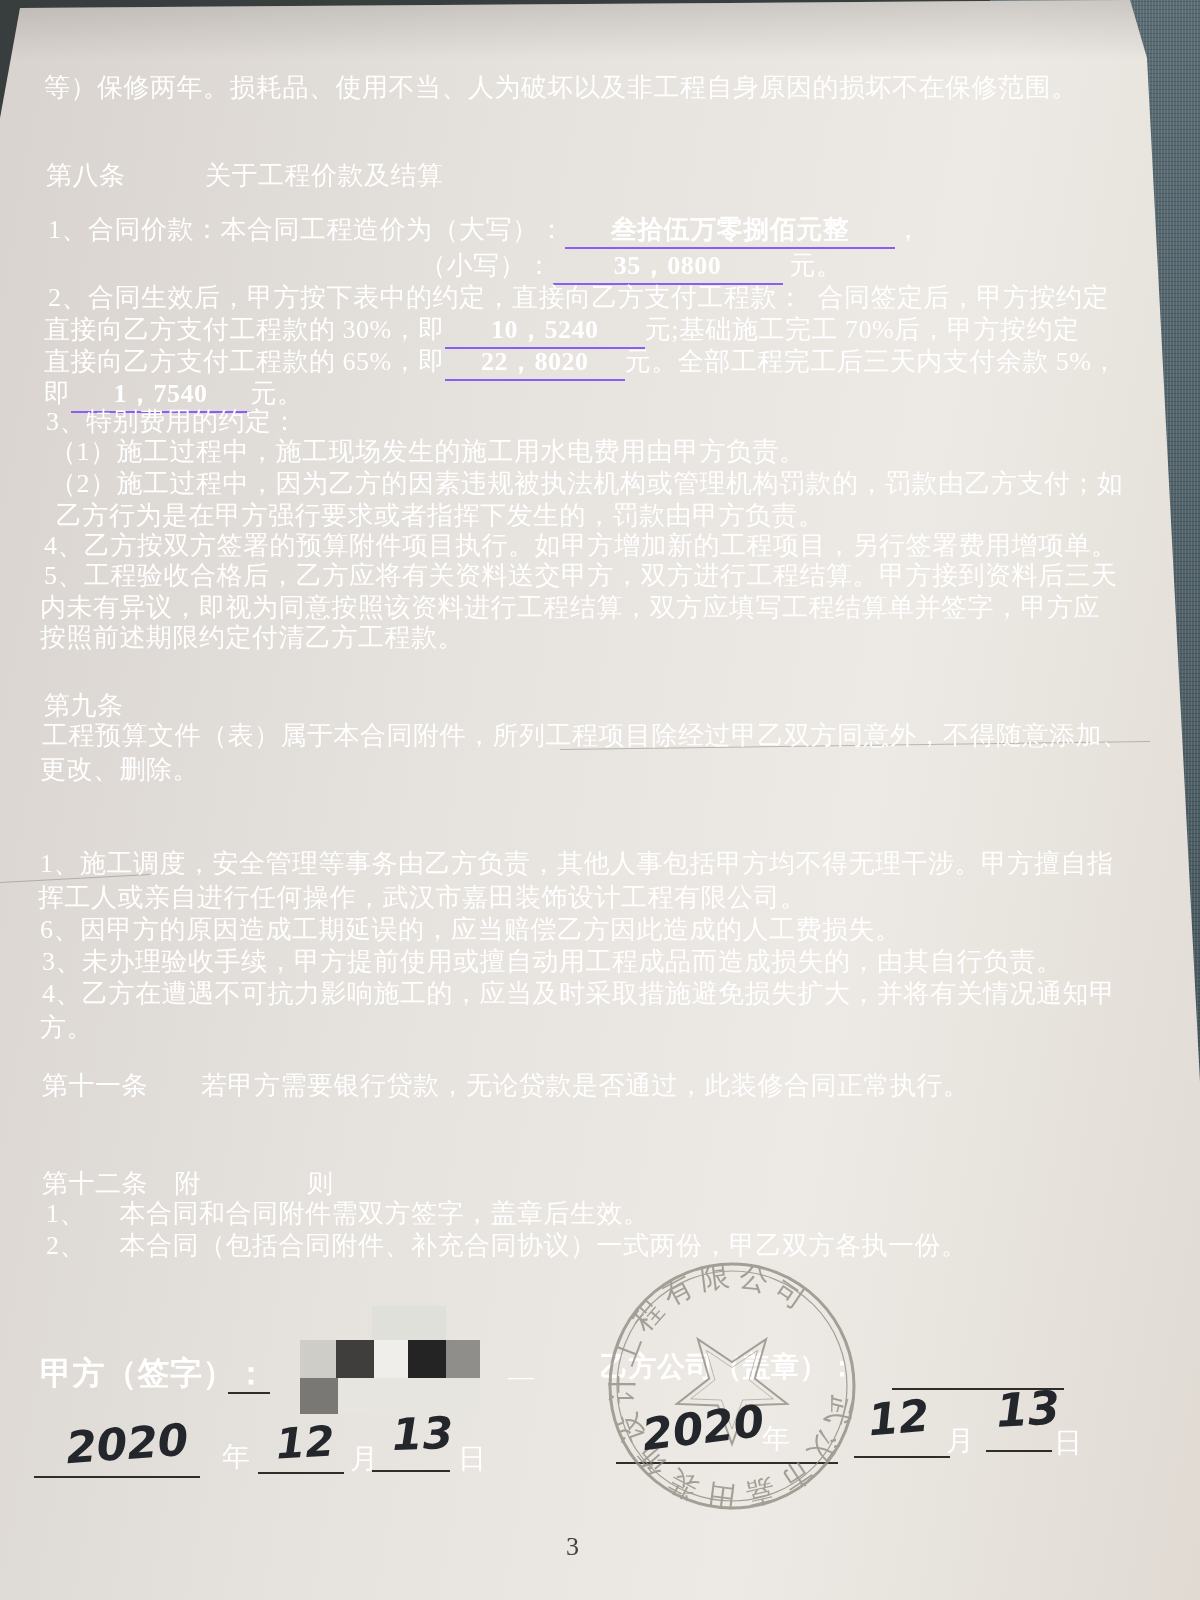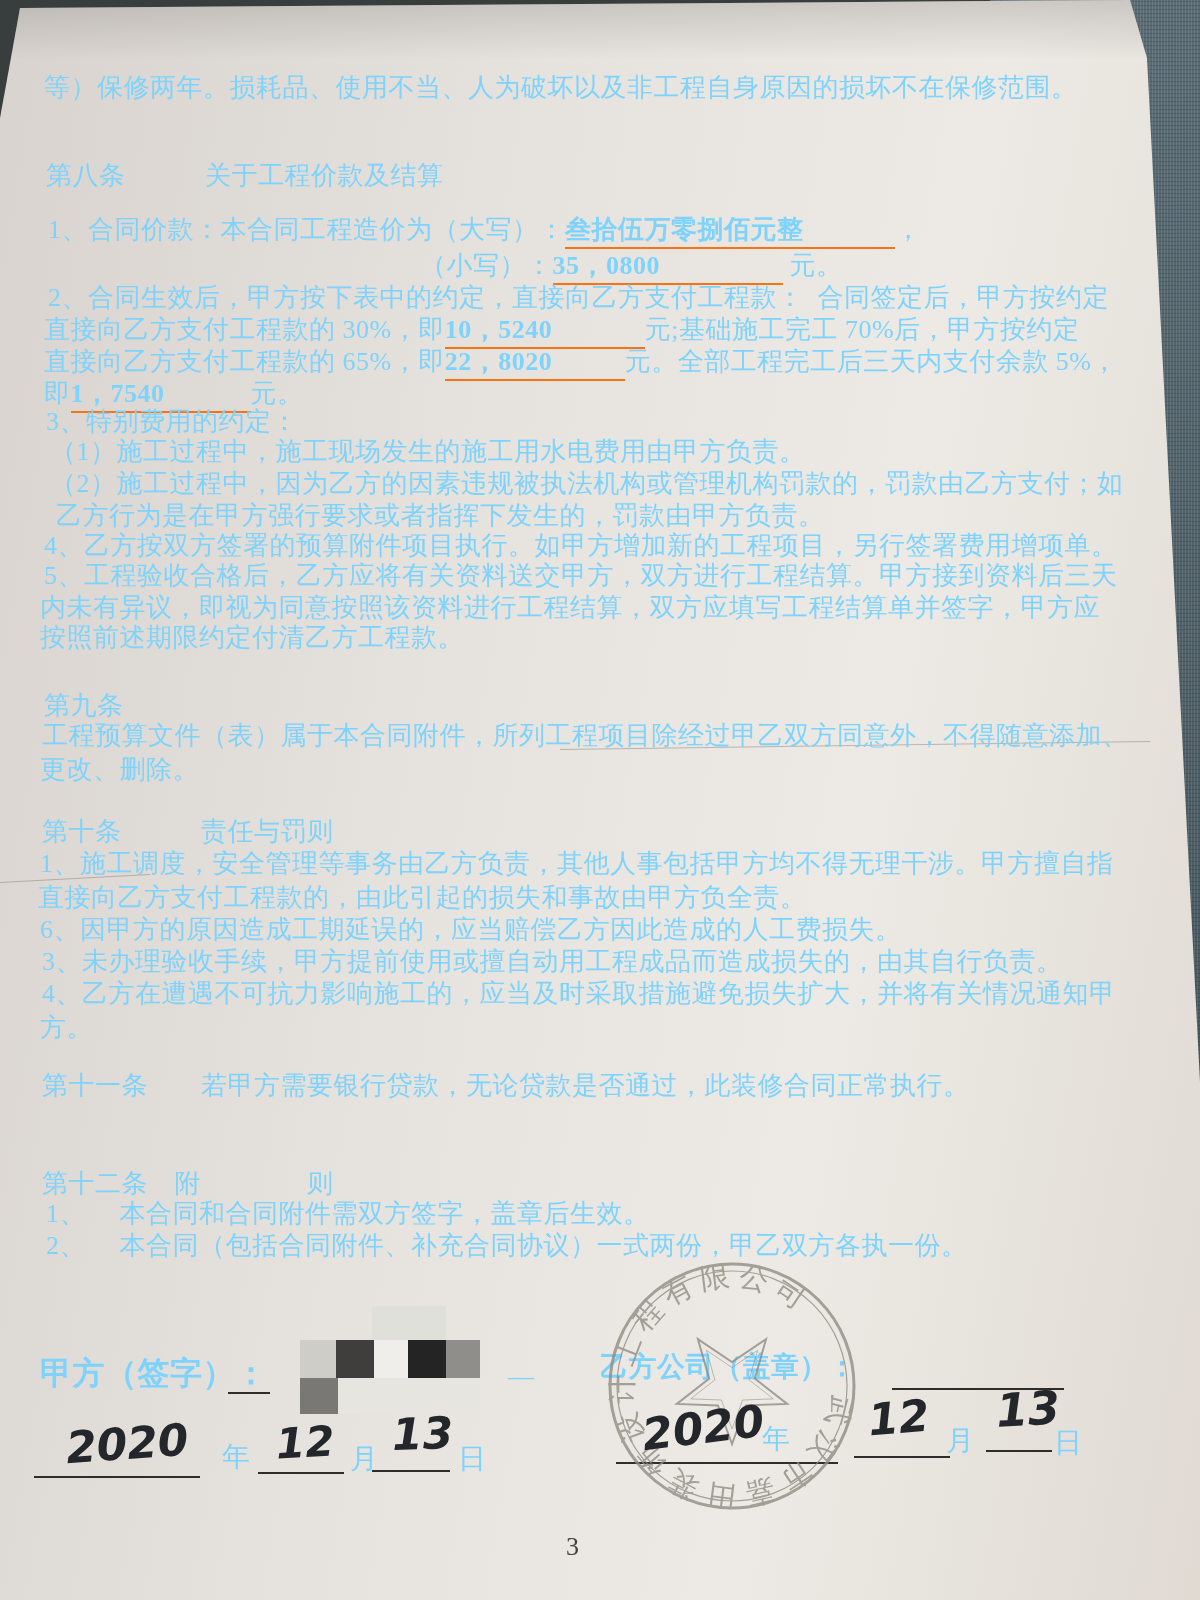--- a/index.html
+++ b/index.html
@@ -9,23 +9,23 @@
     background-color:#51646c;
     background-image:
       repeating-linear-gradient(90deg, rgba(255,255,255,.10) 0 1px, rgba(0,0,0,0) 1px 3px),
       repeating-linear-gradient(0deg, rgba(0,0,0,.14) 0 1px, rgba(0,0,0,0) 1px 4px),
       linear-gradient(160deg, rgba(255,255,255,.06), rgba(0,0,0,.12));}
   .paper{position:absolute;left:0;top:0;width:1200px;height:1600px;
     clip-path:polygon(20px 8px,1130px 0px,1147px 58px,1200px 1082px,1200px 1600px,0px 1600px,0px 118px);
     background:
       linear-gradient(180deg, rgba(120,116,112,.28) 0, rgba(120,116,112,0) 60px),
       linear-gradient(100deg,#d8d3ce 0%,#e6e2dd 38%,#edeae5 68%,#e0dad3 100%);}
-  .ln{position:absolute;white-space:pre;color:#7dd3fc;font-size:26px;letter-spacing:.5px;z-index:1;}
+  .ln{position:absolute;white-space:pre;color:#ffffff;font-size:26px;letter-spacing:.5px;z-index:1;}
   .b{font-weight:bold;}
-  .blank{display:inline-block;border-bottom:2px solid #f97316;text-align:left;font-weight:bold;}
+  .blank{display:inline-block;border-bottom:2px solid #8b5cf6;text-align:center;font-weight:bold;}
   .crease{position:absolute;height:1px;background:rgba(125,120,113,.45);z-index:1;}
   .hand{position:absolute;font-family:"DejaVu Sans",sans-serif;font-style:italic;font-weight:bold;
         color:#23262a;z-index:3;}
   .hline{position:absolute;height:2px;background:#2f2d2a;z-index:1;}
   .mosaic{position:absolute;z-index:2;}
   .mosaic div{position:absolute;}
   .seal{position:absolute;left:604px;top:1258px;z-index:2;opacity:.78;}
   .pageno{position:absolute;left:566px;top:1532px;font-size:26px;color:#44423f;z-index:1;}
 </style>
 </head>
@@ -53,23 +53,22 @@
   <div class="ln" style="left:56px;top:498px;">乙方行为是在甲方强行要求或者指挥下发生的，罚款由甲方负责。</div>
   <div class="ln" style="left:44px;top:528px;">4、乙方按双方签署的预算附件项目执行。如甲方增加新的工程项目，另行签署费用增项单。</div>
   <div class="ln" style="left:44px;top:558px;">5、工程验收合格后，乙方应将有关资料送交甲方，双方进行工程结算。甲方接到资料后三天</div>
   <div class="ln" style="left:40px;top:620px;">按照前述期限约定付清乙方工程款。</div>
   <div class="ln" style="left:40px;top:590px;">内未有异议，即视为同意按照该资料进行工程结算，双方应填写工程结算单并签字，甲方应</div>
 
   <div class="ln" style="left:44px;top:688px;">第九条</div>
   <div class="ln" style="left:42px;top:718px;">工程预算文件（表）属于本合同附件，所列工程项目除经过甲乙双方同意外，不得随意添加、</div>
   <div class="ln" style="left:40px;top:752px;">更改、删除。</div>
 
-  <div class="ln" style="left:42px;top:814px;">第十条　　　责任与罚则</div>
   <div class="ln" style="left:40px;top:846px;">1、施工调度，安全管理等事务由乙方负责，其他人事包括甲方均不得无理干涉。甲方擅自指</div>
-  <div class="ln" style="left:38px;top:880px;">直接向乙方支付工程款的，由此引起的损失和事故由甲方负全责。</div>
+  <div class="ln" style="left:38px;top:880px;">挥工人或亲自进行任何操作，武汉市嘉田装饰设计工程有限公司。</div>
   <div class="ln" style="left:40px;top:912px;">6、因甲方的原因造成工期延误的，应当赔偿乙方因此造成的人工费损失。</div>
   <div class="ln" style="left:42px;top:944px;">3、未办理验收手续，甲方提前使用或擅自动用工程成品而造成损失的，由其自行负责。</div>
   <div class="ln" style="left:42px;top:976px;">4、乙方在遭遇不可抗力影响施工的，应当及时采取措施避免损失扩大，并将有关情况通知甲</div>
   <div class="ln" style="left:40px;top:1010px;">方。</div>
 
   <div class="ln" style="left:42px;top:1068px;">第十一条　　若甲方需要银行贷款，无论贷款是否通过，此装修合同正常执行。</div>
 
   <div class="ln" style="left:42px;top:1166px;">第十二条　附　　　　则</div>
   <div class="ln" style="left:46px;top:1196px;">1、　 本合同和合同附件需双方签字，盖章后生效。</div>
   <div class="ln" style="left:46px;top:1228px;">2、　 本合同（包括合同附件、补充合同协议）一式两份，甲乙双方各执一份。</div>

